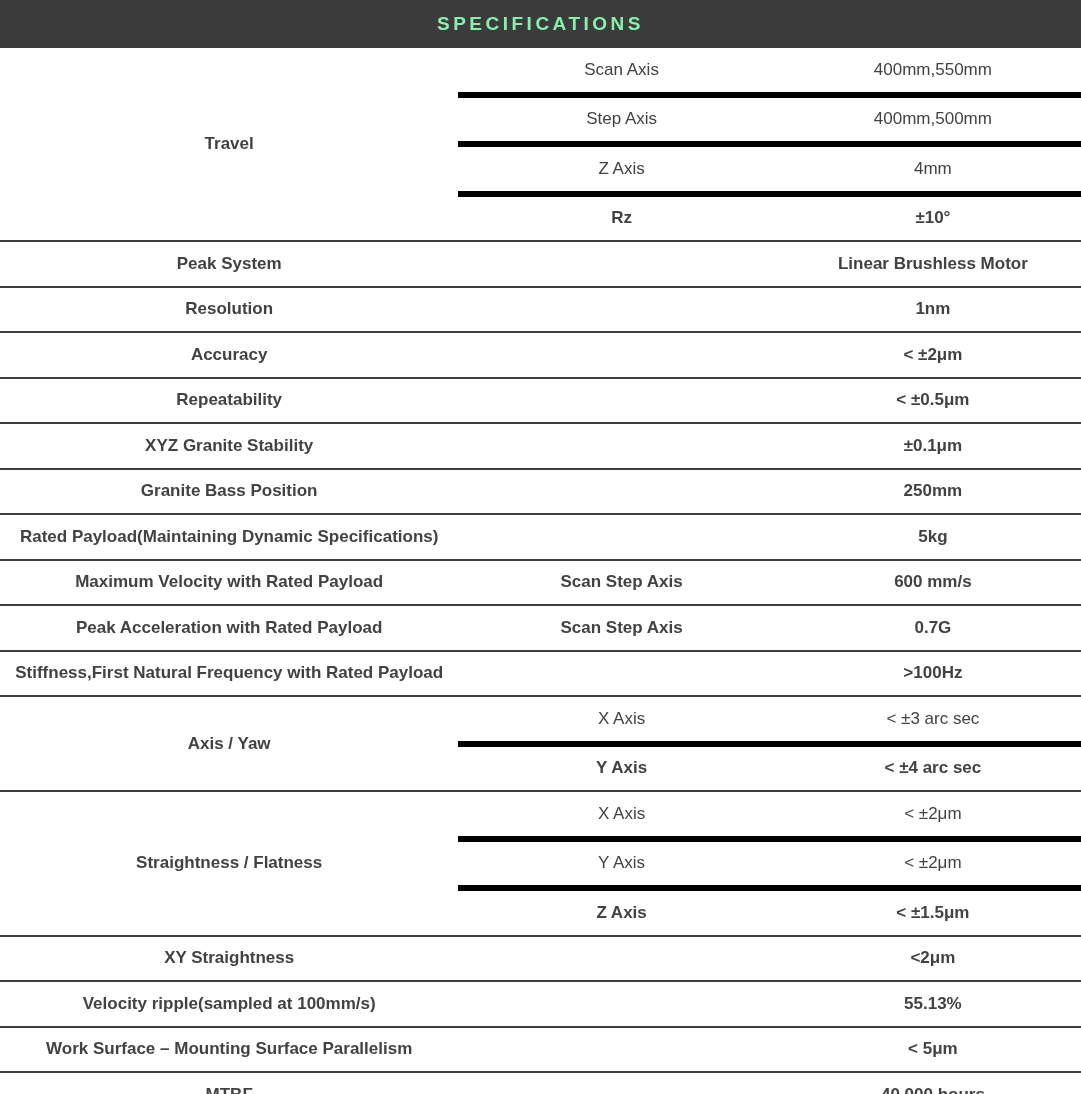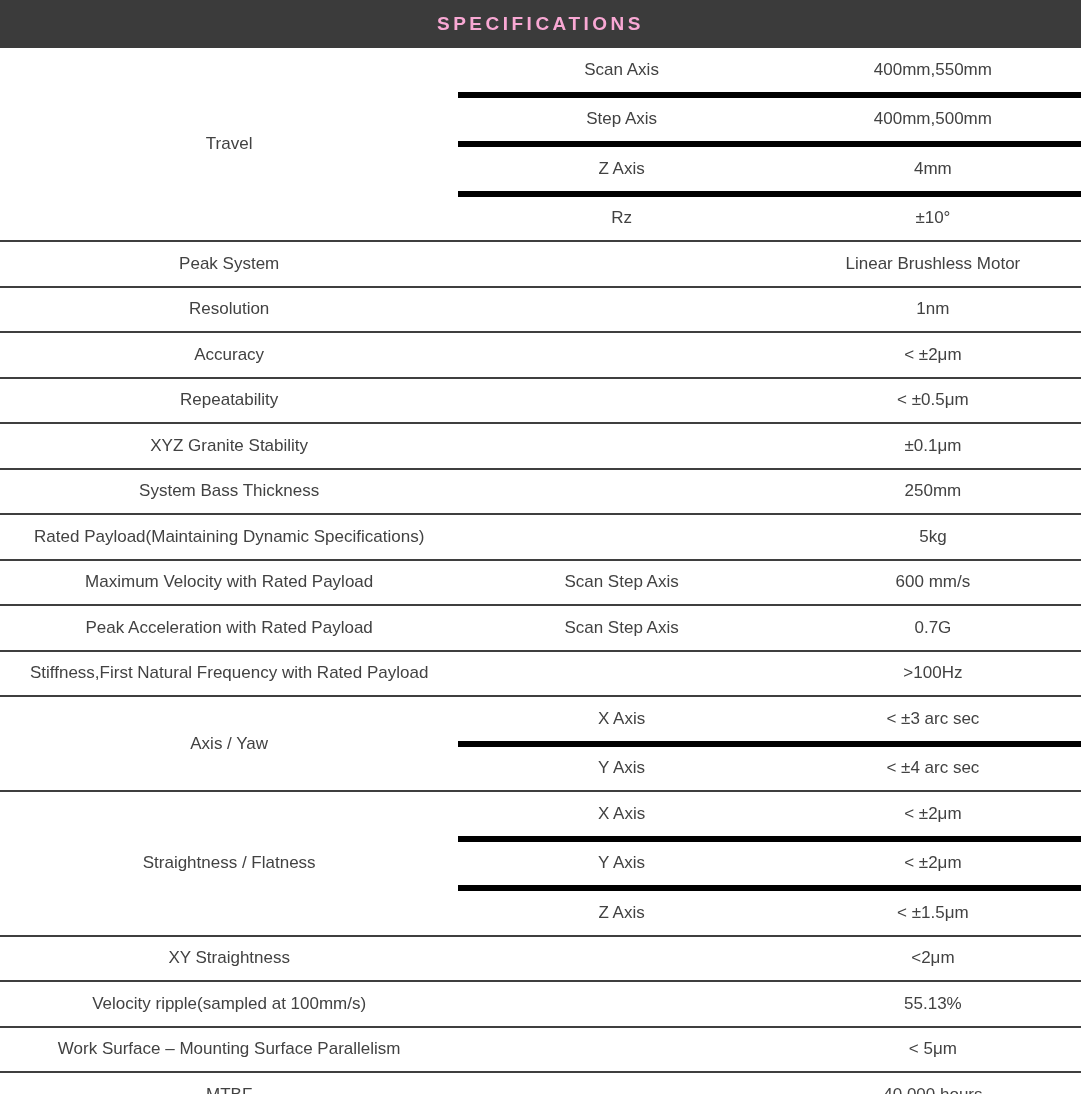--- a/index.html
+++ b/index.html
@@ -14,21 +14,21 @@
     margin: 0;
   }
   .titlebar {
     height: 48px;
     background: #3b3b3b;
     display: flex;
     align-items: center;
     justify-content: center;
   }
   .titlebar .title-text {
-    color: #f9a8d4;
+    color: #86efac;
     font-size: 19px;
     font-weight: 600;
     letter-spacing: 3.5px;
   }
   table.spec-table {
     width: 100%;
     border-collapse: collapse;
     table-layout: fixed;
   }
   col.w1 { width: 42.4%; }
@@ -39,21 +39,21 @@
     vertical-align: middle;
     font-size: 17px;
     height: 43.5px;
     padding: 0;
     white-space: nowrap;
     overflow: visible;
   }
   
   td.sub { border-bottom: 6px solid #000000; }
   
-  td.end { border-bottom: 2px solid #3f3f3f; }
+  td.end { border-bottom: 2px solid #3f3f3f; font-weight: bold; }
   
   tr.bottom td { border-bottom: 3px solid #3a3a3a; }
 </style>
 </head>
 <body>
 
 <div class="page">
 
   <div class="titlebar">
     <span class="title-text">SPECIFICATIONS</span>
@@ -109,21 +109,21 @@
         <td class="end">&lt; ±0.5μm</td>
       </tr>
 
       <tr>
         <td class="end">XYZ Granite Stability</td>
         <td class="end"></td>
         <td class="end">±0.1μm</td>
       </tr>
 
       <tr>
-        <td class="end">System Bass Thickness</td>
+        <td class="end">Granite Bass Position</td>
         <td class="end"></td>
         <td class="end">250mm</td>
       </tr>
 
       <tr>
         <td class="end">Rated Payload(Maintaining Dynamic Specifications)</td>
         <td class="end"></td>
         <td class="end">5kg</td>
       </tr>
 

